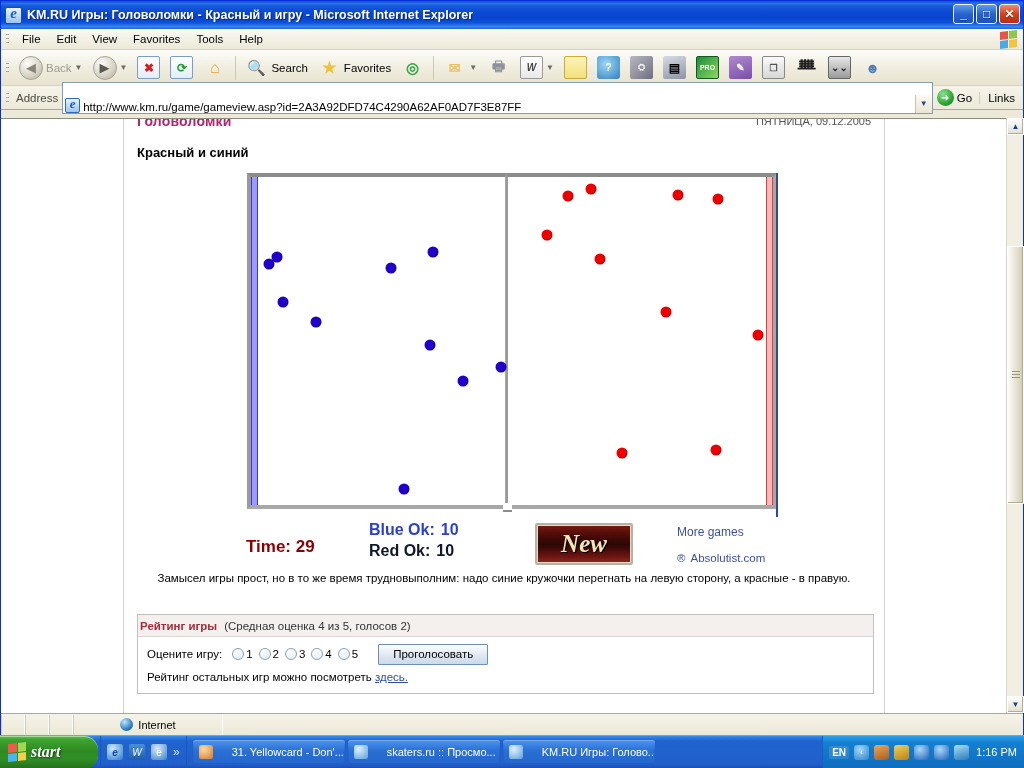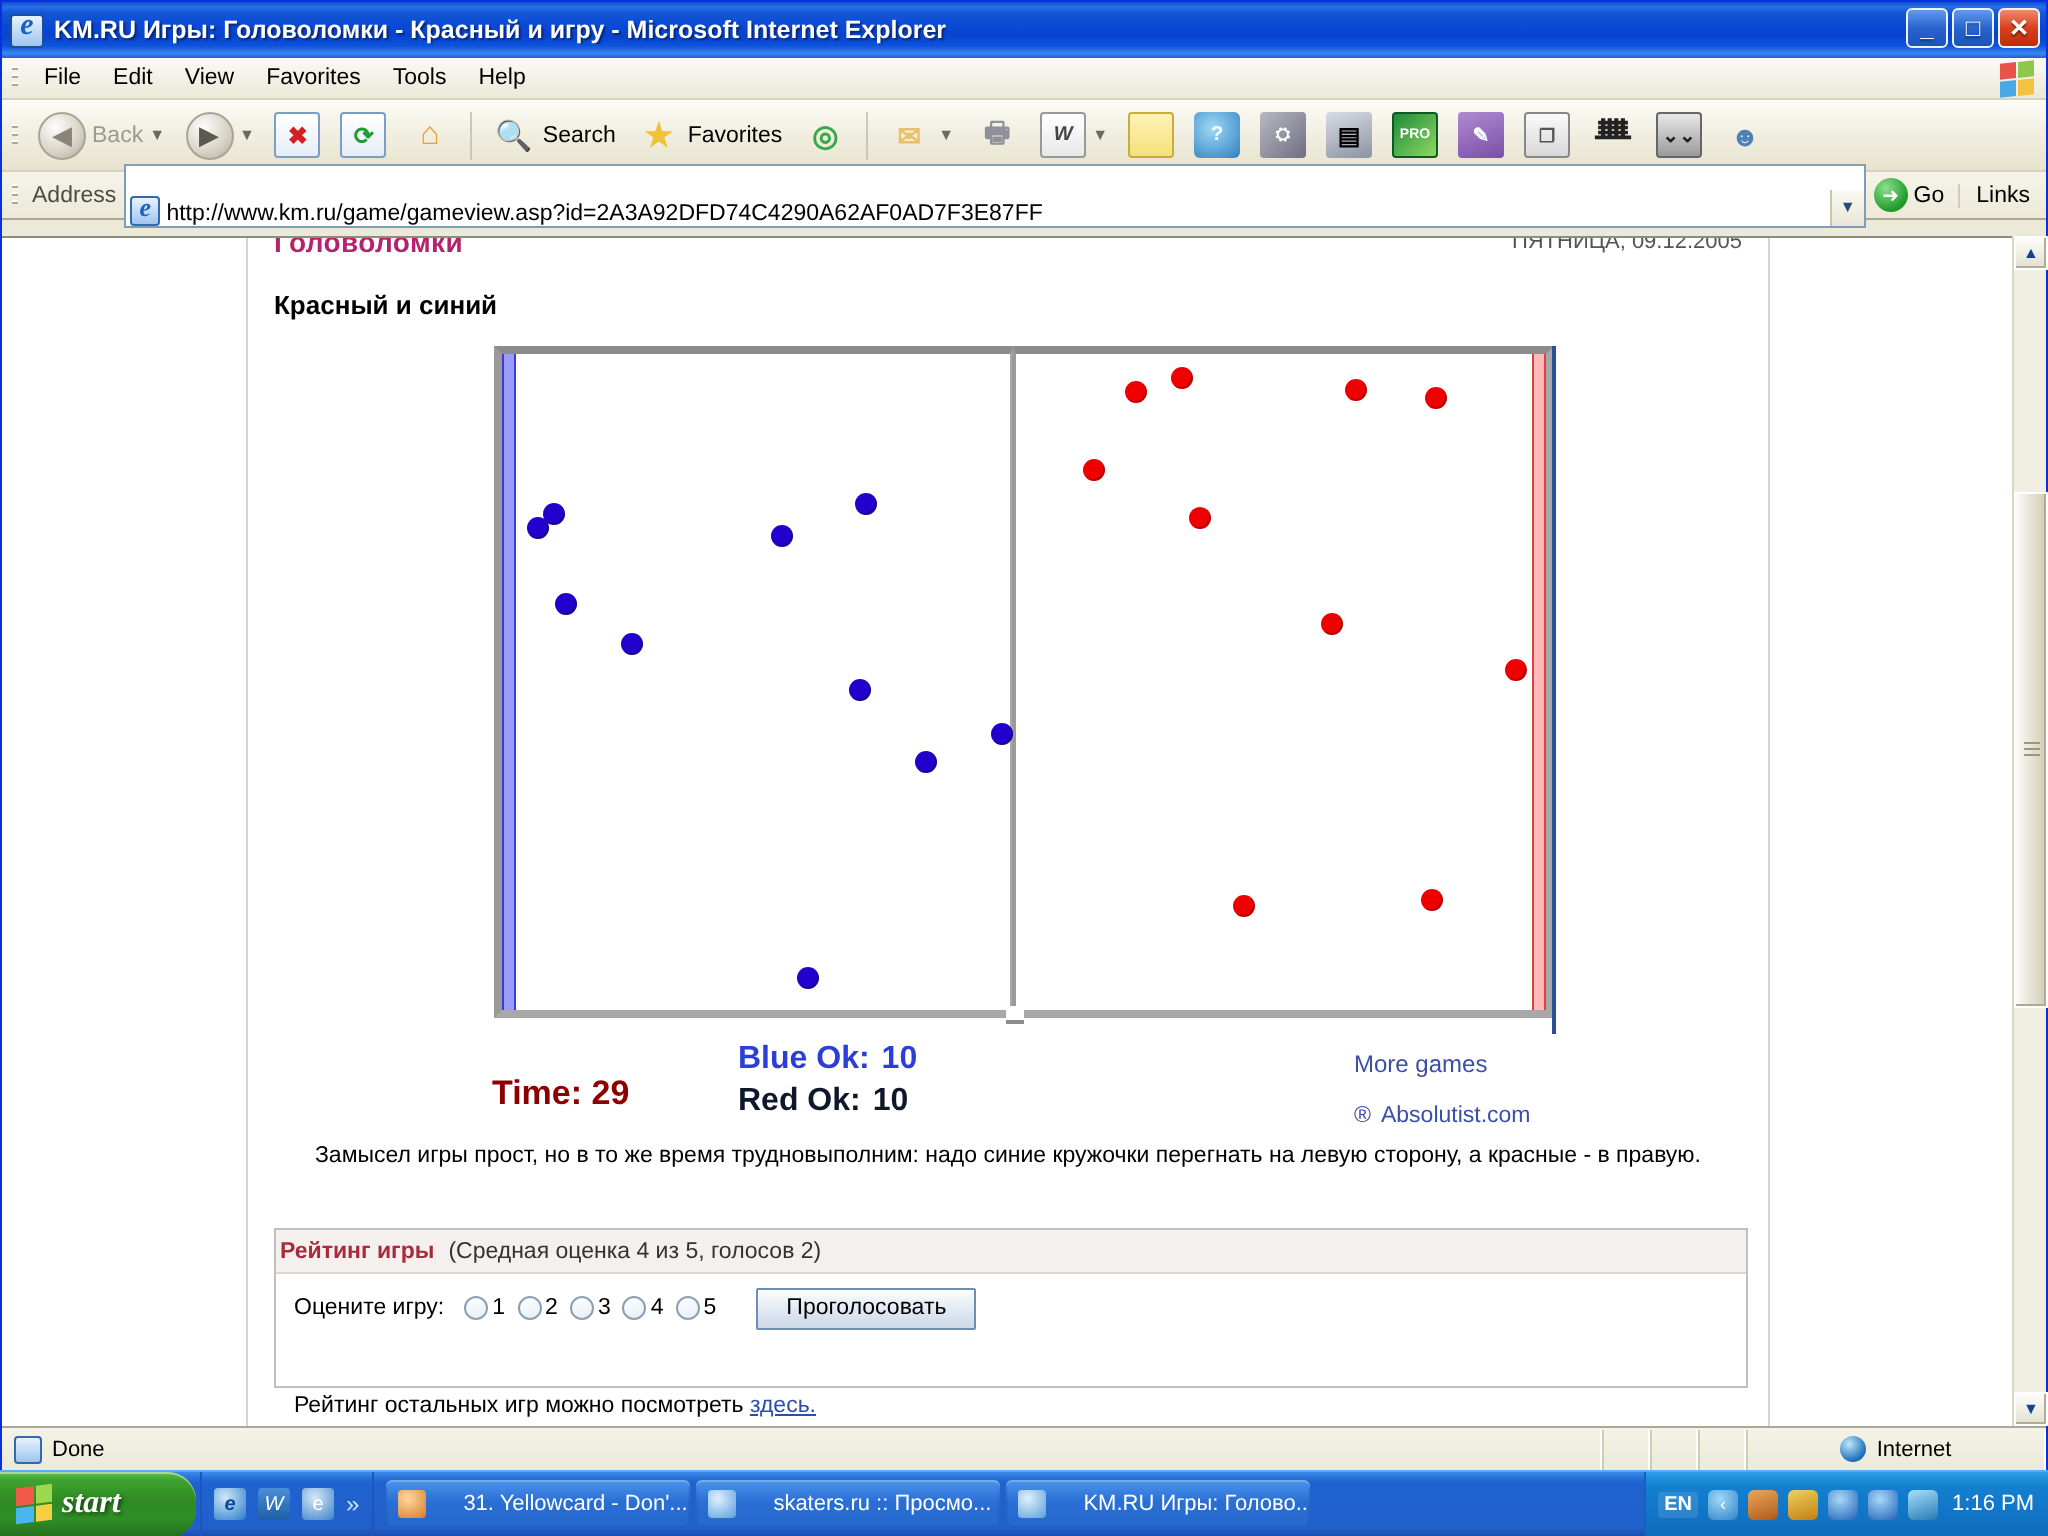--- a/index.html
+++ b/index.html
@@ -285,21 +285,21 @@
   .radio {
     width: 12px; height: 12px; border-radius: 50%;
     border: 1px solid #8ba0b5; background: linear-gradient(160deg,#fff,#e6eef5);
   }
   .radio-item span { font: 11.5px "Liberation Sans", sans-serif; color: #000; }
   #vote-btn {
     margin-left: 14px; height: 21px; padding: 0 14px; cursor: pointer;
     border: 1px solid #6e8fb5; background: linear-gradient(180deg,#fdfdfd,#dfe8f2 55%,#cdd9e8);
     font: 11.5px "Liberation Sans", sans-serif; color: #000; border-radius: 1px;
   }
-  #rating-foot { padding-left: 9px; font: 11.5px "Liberation Sans", sans-serif; color: #000; margin-top: 26px; }
+  #rating-foot { padding-left: 9px; font: 11.5px "Liberation Sans", sans-serif; color: #000; }
   #rating-foot a { color: #2b4ea8; }
 
   
   #vscroll {
     position: absolute; right: 0; top: 117px; bottom: 22px; width: 17px;
     background: #f1efe2; border-left: 1px solid #dcd8c8;
   }
   .sb-arrow {
     position: absolute; left: 0; width: 17px; height: 17px;
     background: linear-gradient(180deg,#fdfdfb,#e3e0cf);
@@ -578,20 +578,23 @@
           <span>29</span>
         </div>
         <div id="score-box">
           <div id="score-blue">
             <span>Blue Ok:</span><span class="v">10</span>
           </div>
           <div id="score-red">
             <span>Red Ok:</span><span class="v">10</span>
           </div>
         </div>
+        <div id="new-btn">
+          <span>New</span>
+        </div>
         <div id="more-games">More games</div>
         <div id="absolutist">
           <span class="reg">®</span><span>Absolutist.com</span>
         </div>
       </div>
 
       <div id="desc">Замысел игры прост, но в то же время трудновыполним: надо синие кружочки перегнать на левую сторону, а красные - в правую.</div>
 
       <div id="rating">
         <div id="rating-head">
@@ -630,24 +633,20 @@
     </div>
   </div>
 
   <div id="vscroll">
     <div class="sb-arrow" id="sb-up">▲</div>
     <div id="sb-thumb"></div>
     <div class="sb-arrow" id="sb-down">▼</div>
   </div>
 
   <div id="statusbar">
-    <div class="st-pane" id="st-main">
-      <span class="favico" style="width:14px;height:14px;background:linear-gradient(180deg,#e8f2fd,#9fc5ee);border:1px solid #2f6bb5;border-radius:2px"></span>
-      <span>Done</span>
-    </div>
     <div class="st-pane st-small"></div>
     <div class="st-pane st-small"></div>
     <div class="st-pane st-small"></div>
     <div class="st-pane" id="st-zone">
       <span class="globe"></span>
       <span>Internet</span>
     </div>
   </div>
 </div>
 

